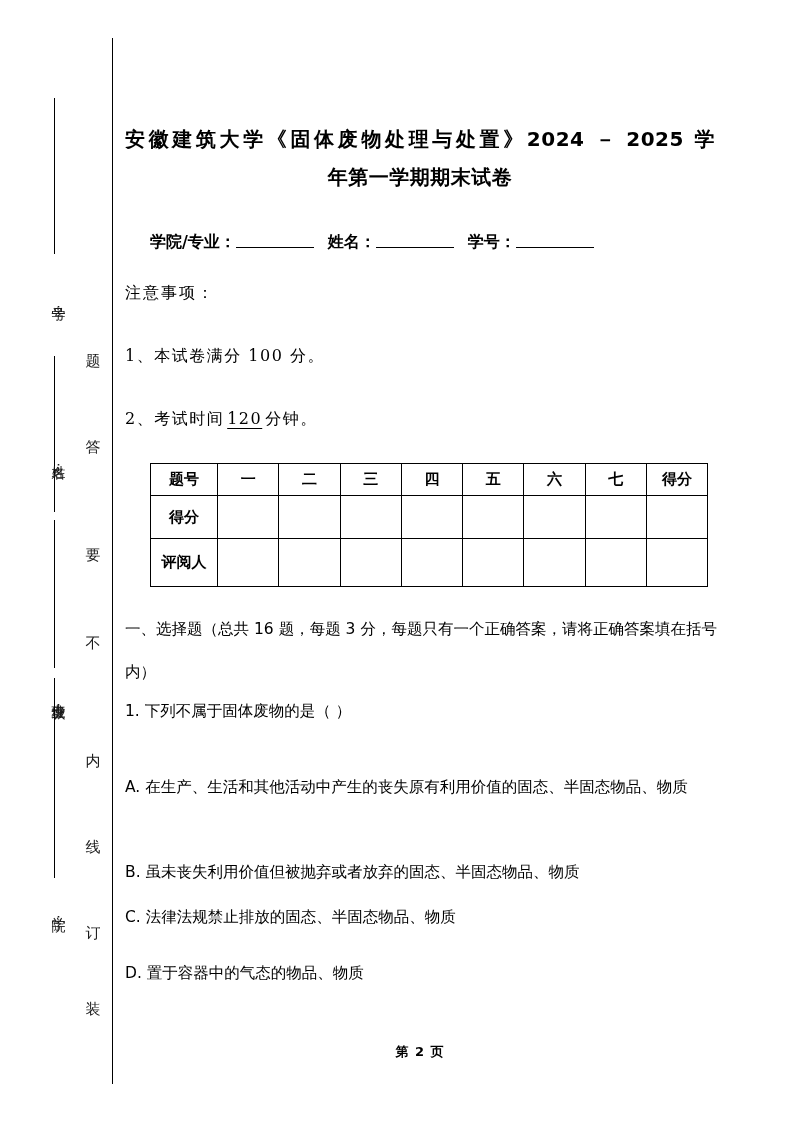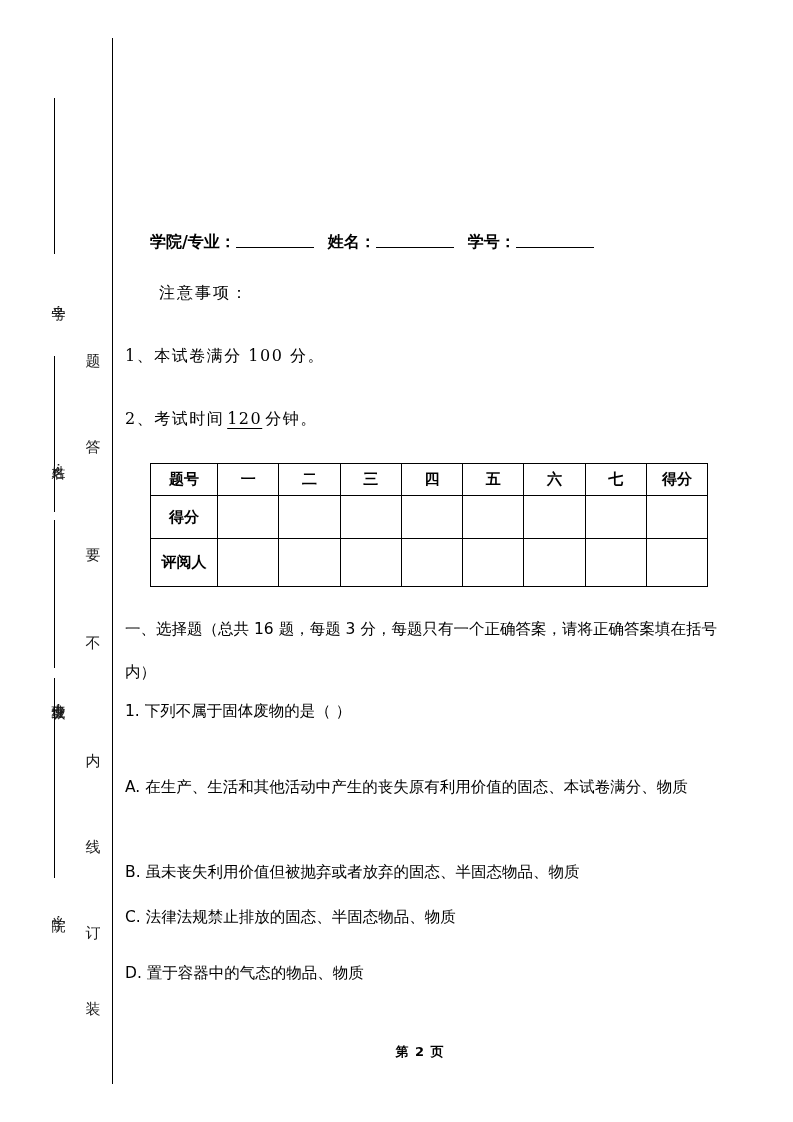--- a/index.html
+++ b/index.html
@@ -116,21 +116,20 @@
   }
   .info-gap { display: inline-block; width: 14px; }
 
   .notice-head {
     position: absolute;
     left: 5px;
     top: 283px;
     font-family: "DejaVu Serif", "Liberation Serif", serif;
     font-size: 16px;
     letter-spacing: 2px;
-    margin-left: 34px;
   }
   .notice-1 {
     position: absolute;
     left: 5px;
     top: 346px;
     font-family: "DejaVu Serif", "Liberation Serif", serif;
     font-size: 16px;
     letter-spacing: 1.5px;
   }
   .notice-2 {
@@ -237,20 +236,24 @@
     <div class="inner-char" style="top:546px;">要</div>
     <div class="inner-char" style="top:634px;">不</div>
     <div class="inner-char" style="top:752px;">内</div>
     <div class="inner-char" style="top:838px;">线</div>
     <div class="inner-char" style="top:924px;">订</div>
     <div class="inner-char" style="top:1000px;">装</div>
   </div>
 
   <div class="content">
 
+    <div class="doc-title">
+      <span class="title-line1">安徽建筑大学《固体废物处理与处置》2024 － 2025 学</span>
+      <span class="title-line2">年第一学期期末试卷</span>
+    </div>
 
     <div class="info-row">
       <span>学院/专业：</span><span class="blank-line"></span><span class="info-gap"></span><span>姓名：</span><span class="blank-line"></span><span class="info-gap"></span><span>学号：</span><span class="blank-line"></span>
     </div>
 
     <div class="notice-head">注意事项：</div>
     <div class="notice-1">1、本试卷满分 100 分。</div>
     <div class="notice-2">
       <span>2、考试时间</span><span class="time-underline">120</span><span>分钟。</span>
     </div>
@@ -290,20 +293,20 @@
           <td></td>
           <td></td>
         </tr>
       </tbody>
     </table>
 
     <div class="section-head">一、选择题（总共 16 题，每题 3 分，每题只有一个正确答案，请将正确答案填在括号内）</div>
 
     <div class="q-stem">1. 下列不属于固体废物的是（   ）</div>
 
-    <div class="opt opt-a">A. 在生产、生活和其他活动中产生的丧失原有利用价值的固态、本试卷满分、物质</div>
+    <div class="opt opt-a">A. 在生产、生活和其他活动中产生的丧失原有利用价值的固态、半固态物品、物质</div>
     <div class="opt opt-c">C. 法律法规禁止排放的固态、半固态物品、物质</div>
     <div class="opt opt-b">B. 虽未丧失利用价值但被抛弃或者放弃的固态、半固态物品、物质</div>
     <div class="opt opt-d">D. 置于容器中的气态的物品、物质</div>
 
     <div class="footer">第 2 页</div>
   </div>
 </div>
 
 </body></html>

